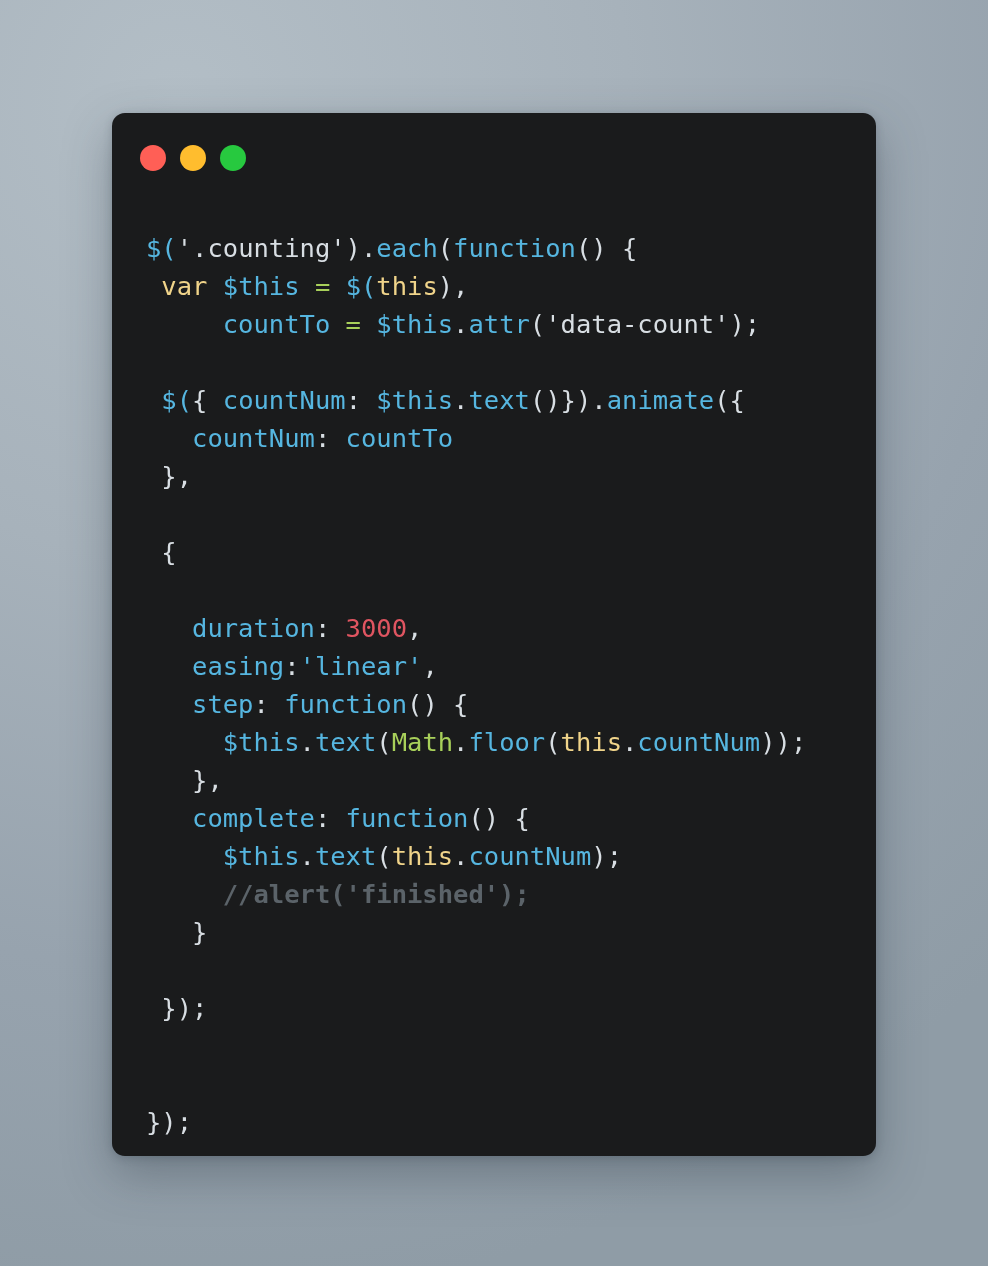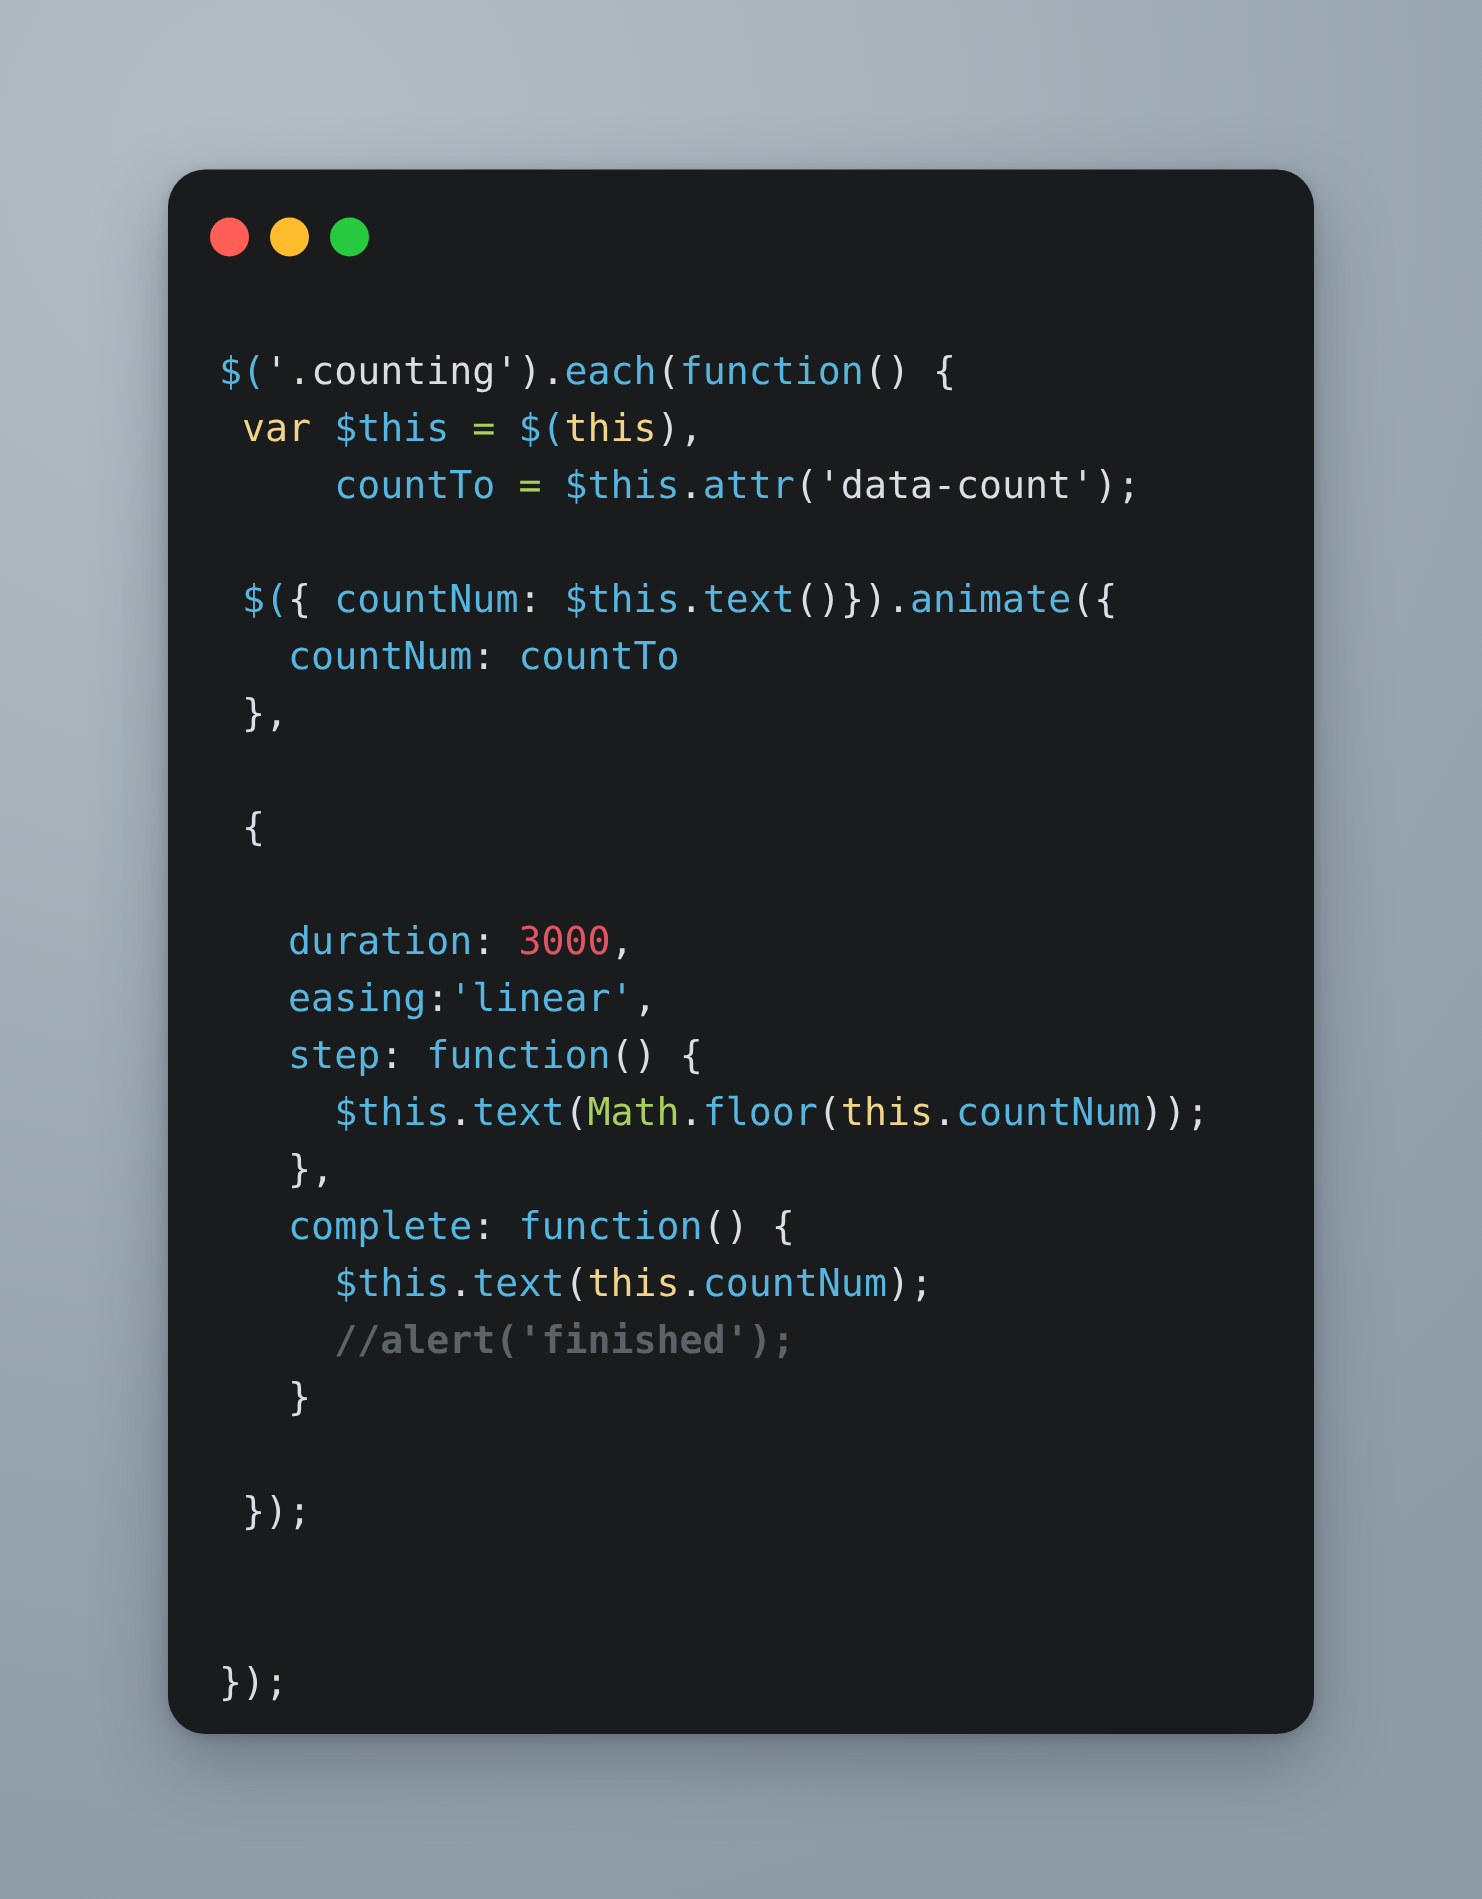--- a/index.html
+++ b/index.html
@@ -24,21 +24,21 @@
     height: 1266px;
   }
 
   .code-card {
     position: absolute;
     left: 112px;
     top: 113px;
     width: 764px;
     height: 1043px;
     background: #1a1b1c;
-    border-radius: 25px;
+    border-radius: 13px;
     box-shadow: 0 18px 48px rgba(40, 52, 62, 0.35),
                 0 2px 8px rgba(40, 52, 62, 0.22);
     overflow: hidden;
   }
 
   .titlebar {
     position: absolute;
     left: 0;
     top: 0;
     width: 100%;

